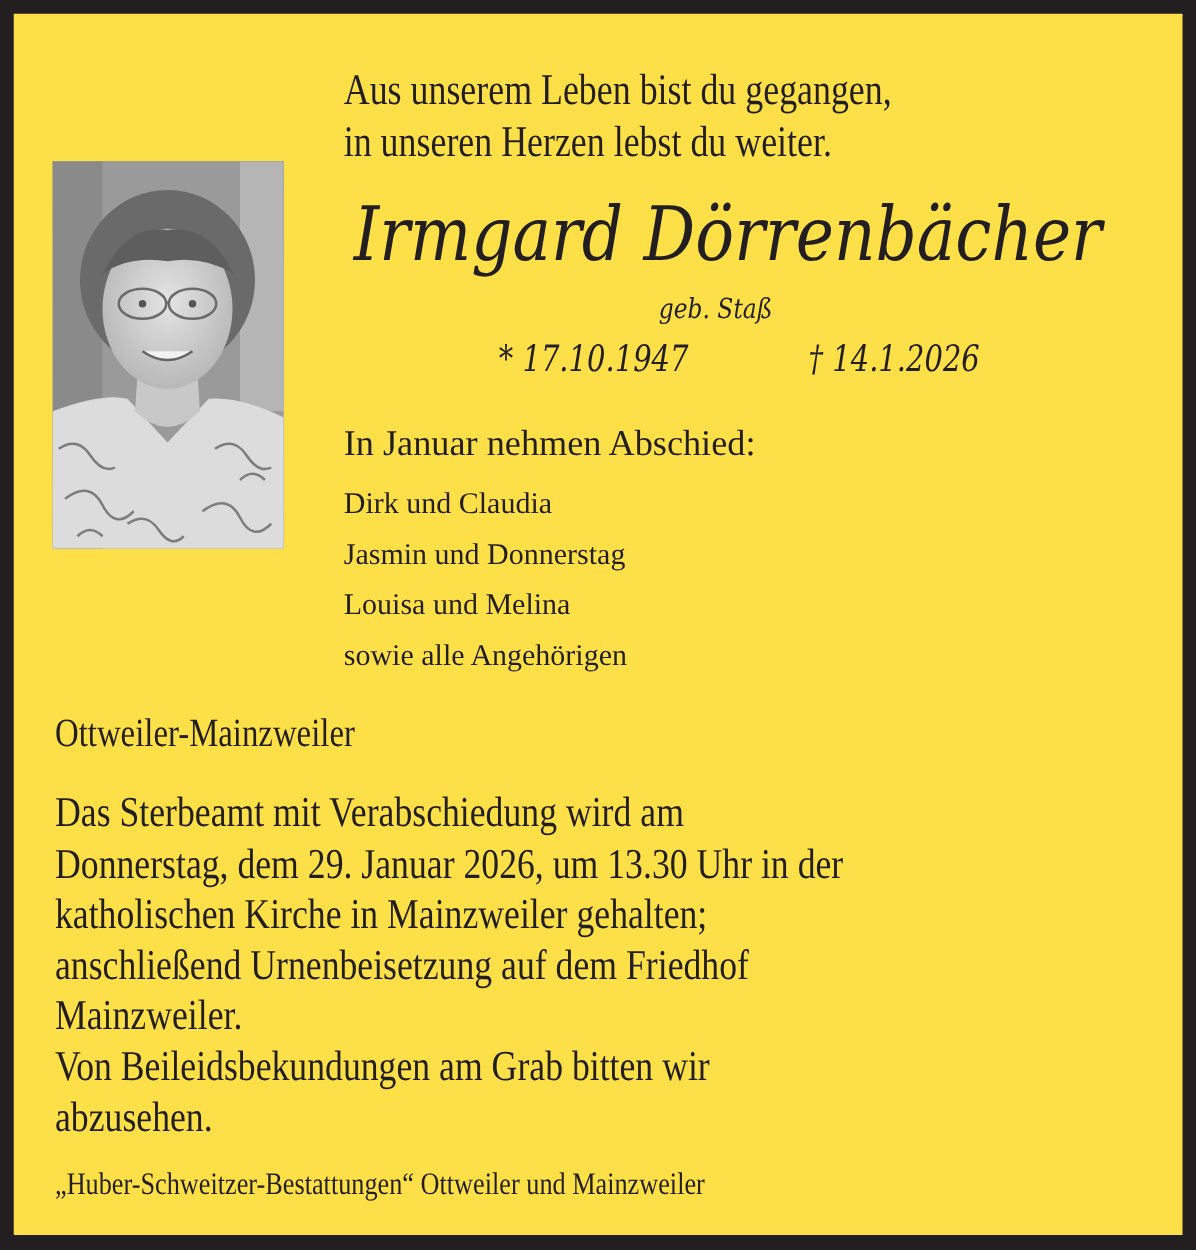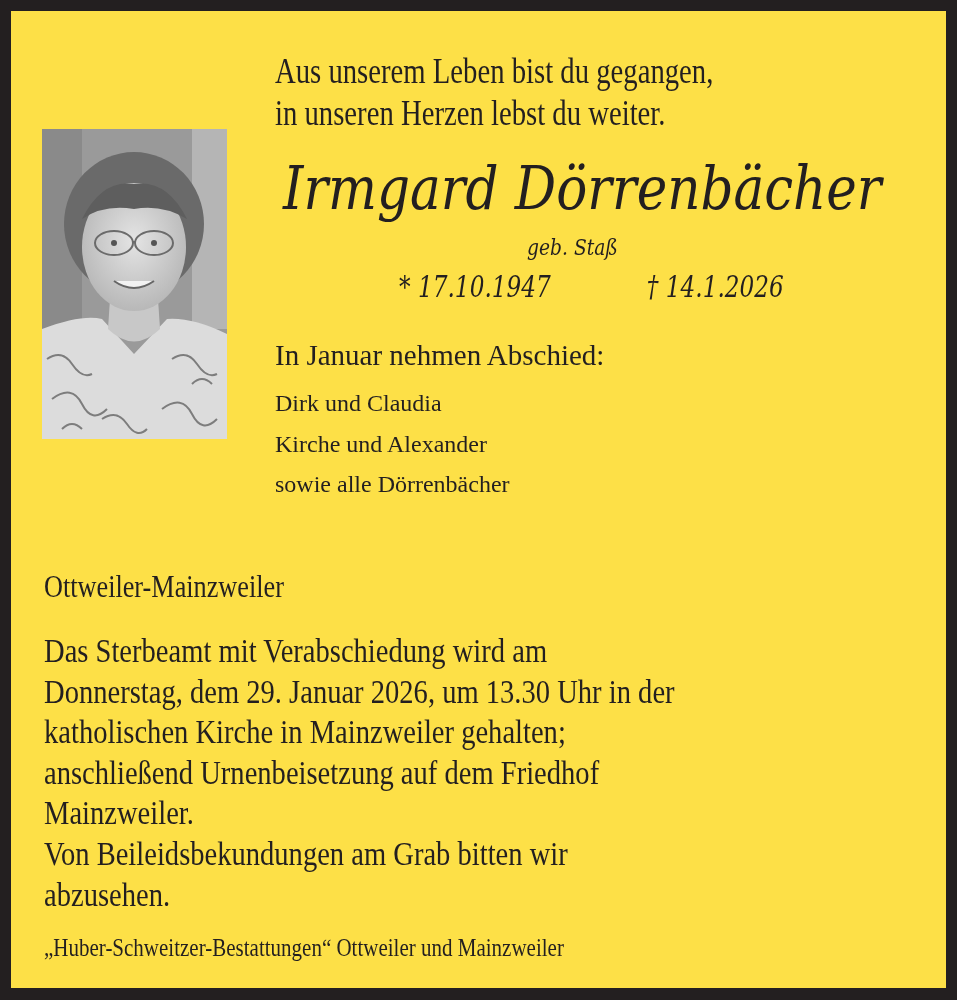--- a/index.html
+++ b/index.html
@@ -143,22 +143,23 @@
   <div class="abs name">Irmgard Dörrenbächer</div>
   <div class="abs maiden">geb. Staß</div>
   <div class="abs dates">
     <span>* 17.10.1947</span><span class="gap"></span><span>† 14.1.2026</span>
   </div>
 
   <div class="abs serif farewell">In Januar nehmen Abschied:</div>
 
   <div class="abs serif mourners">
     <div>Dirk und Claudia</div>
-    <div>Kirche und Alexander</div>
-    <div>sowie alle Dörrenbächer</div>
+    <div>Jasmin und Donnerstag</div>
+    <div>Louisa und Melina</div>
+    <div>sowie alle Angehörigen</div>
   </div>
 
   <div class="abs serif place">Ottweiler-Mainzweiler</div>
 
   <div class="abs serif service">
     <div>Das Sterbeamt mit Verabschiedung wird am</div>
     <div>Donnerstag, dem 29. Januar 2026, um 13.30 Uhr in der</div>
     <div>katholischen Kirche in Mainzweiler gehalten;</div>
     <div>anschließend Urnenbeisetzung auf dem Friedhof</div>
     <div>Mainzweiler.</div>

